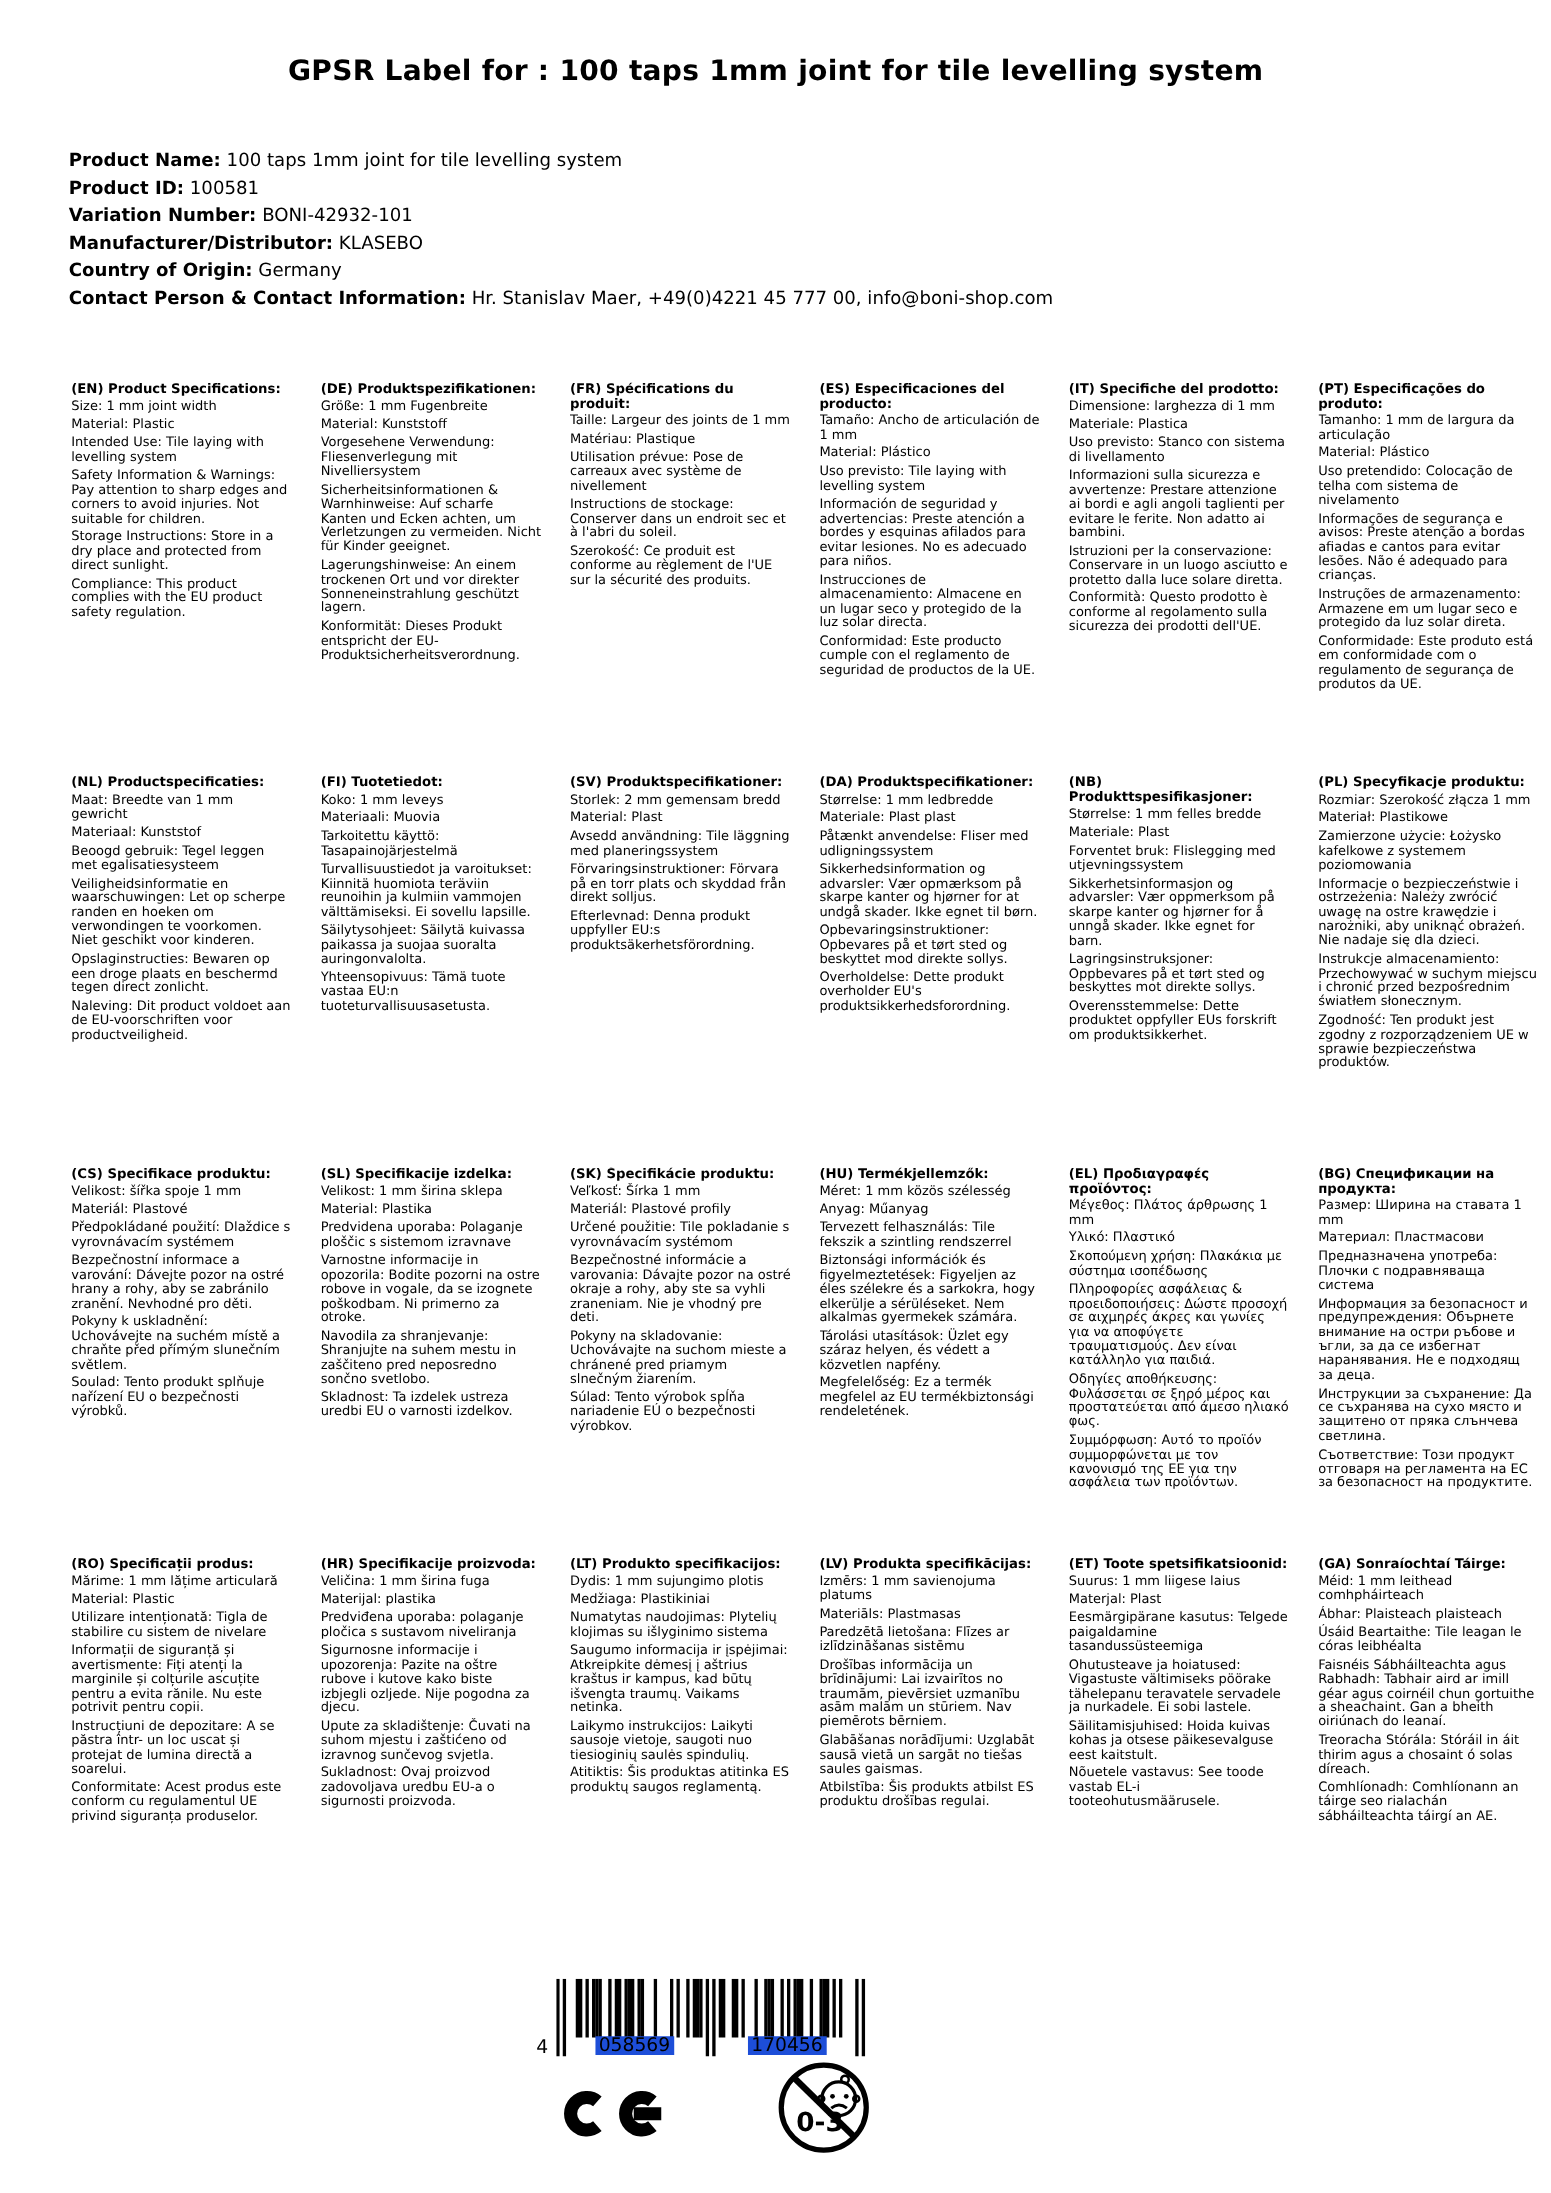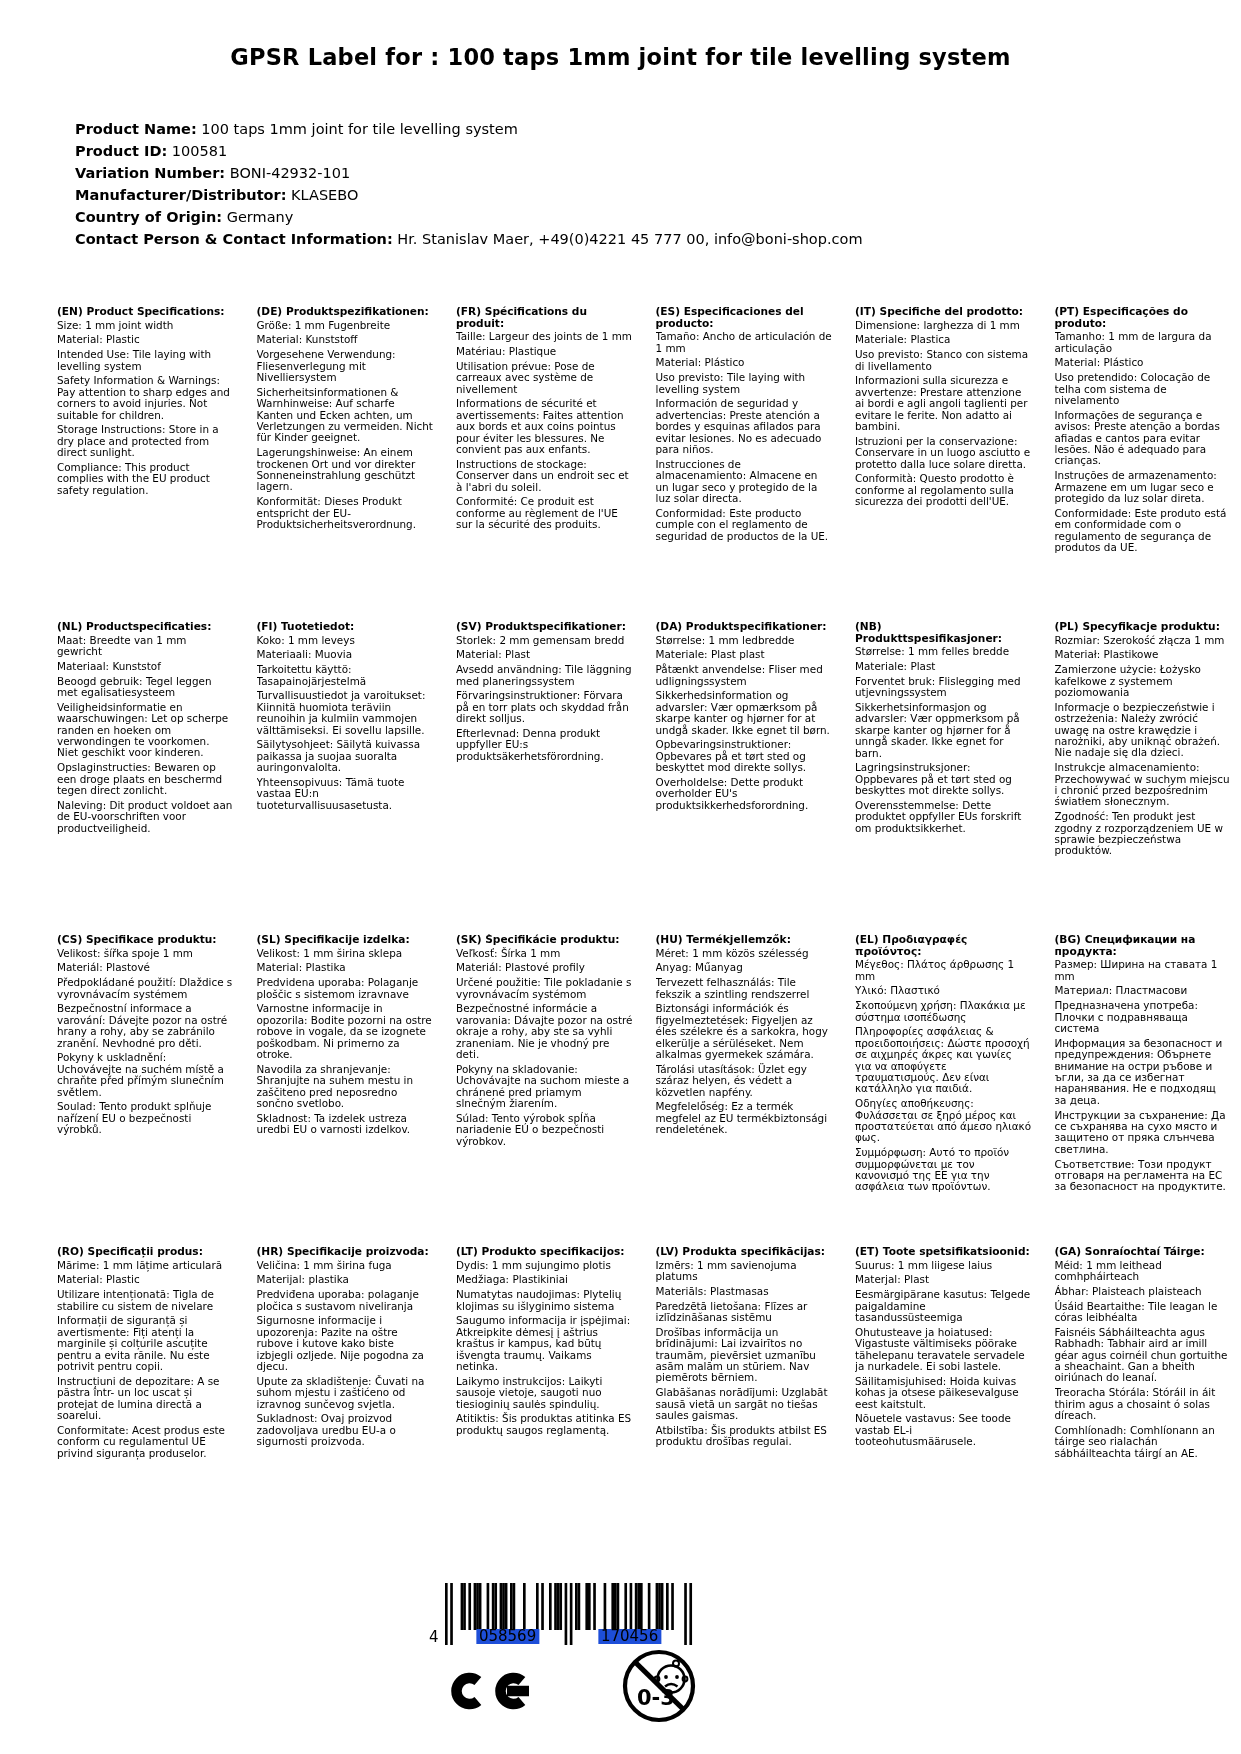--- a/index.html
+++ b/index.html
@@ -1,21 +1,21 @@
 <!DOCTYPE html>
 <html><head>
 <meta charset="utf-8">
 <style>
   html,body{margin:0;padding:0;background:#fff;}
   body{width:1241px;height:1754px;font-family:"DejaVu Sans",sans-serif;color:#000;}
   .page{position:relative;width:1241px;height:1754px;background:#fff;overflow:hidden;}
   .title{position:absolute;top:44px;left:0;width:100%;text-align:center;
          font-size:22.5px;font-weight:bold;letter-spacing:.2px;}
   .info{position:absolute;top:118px;left:55px;font-size:14.5px;line-height:22px;}
-  .info .row span.lbl{font-weight:bold;margin-left:20px;}
+  .info .row span.lbl{font-weight:bold;}
   .grid{position:absolute;top:306px;left:57px;width:1180px;display:grid;
         grid-template-columns:repeat(6,1fr);column-gap:17px;
         grid-template-rows:315px 313px 312px auto;}
   .block{font-size:10.4px;line-height:11.4px;padding-right:6px;overflow:hidden;}
   .block h3{margin:0 0 2px 0;font-size:10.6px;font-weight:bold;line-height:11.6px;}
   .block p{margin:0 0 3.4px 0;}
   .barcode{position:absolute;left:429px;top:1583px;display:flex;align-items:flex-end;}
   .bc-prefix{font-size:15px;margin-right:6px;line-height:1;padding-bottom:2px;}
   .bc-bars{position:relative;width:248px;height:64px;}
   .bc-bars svg{position:absolute;left:0;top:0;}
@@ -61,23 +61,22 @@
       <p>Sicherheitsinformationen &amp; Warnhinweise: Auf scharfe Kanten und Ecken achten, um Verletzungen zu vermeiden. Nicht für Kinder geeignet.</p>
       <p>Lagerungshinweise: An einem trockenen Ort und vor direkter Sonneneinstrahlung geschützt lagern.</p>
       <p>Konformität: Dieses Produkt entspricht der EU-Produktsicherheitsverordnung.</p>
     </div>
 
     <div class="block">
       <h3>(FR) Spécifications du produit:</h3>
       <p>Taille: Largeur des joints de 1 mm</p>
       <p>Matériau: Plastique</p>
       <p>Utilisation prévue: Pose de carreaux avec système de nivellement</p>
-      <p>Informations de sécurité et avertissements: Faites attention aux bords et aux coins pointus pour éviter les blessures. Ne convient pas aux enfants.</p>
       <p>Instructions de stockage: Conserver dans un endroit sec et à l'abri du soleil.</p>
-      <p>Conformité: Ce produit est conforme au règlement de l'UE sur la sécurité des produits.</p>
+      <p>Szerokość: Ce produit est conforme au règlement de l'UE sur la sécurité des produits.</p>
     </div>
 
     <div class="block">
       <h3>(ES) Especificaciones del producto:</h3>
       <p>Tamaño: Ancho de articulación de 1 mm</p>
       <p>Material: Plástico</p>
       <p>Uso previsto: Tile laying with levelling system</p>
       <p>Información de seguridad y advertencias: Preste atención a bordes y esquinas afilados para evitar lesiones. No es adecuado para niños.</p>
       <p>Instrucciones de almacenamiento: Almacene en un lugar seco y protegido de la luz solar directa.</p>
       <p>Conformidad: Este producto cumple con el reglamento de seguridad de productos de la UE.</p>

